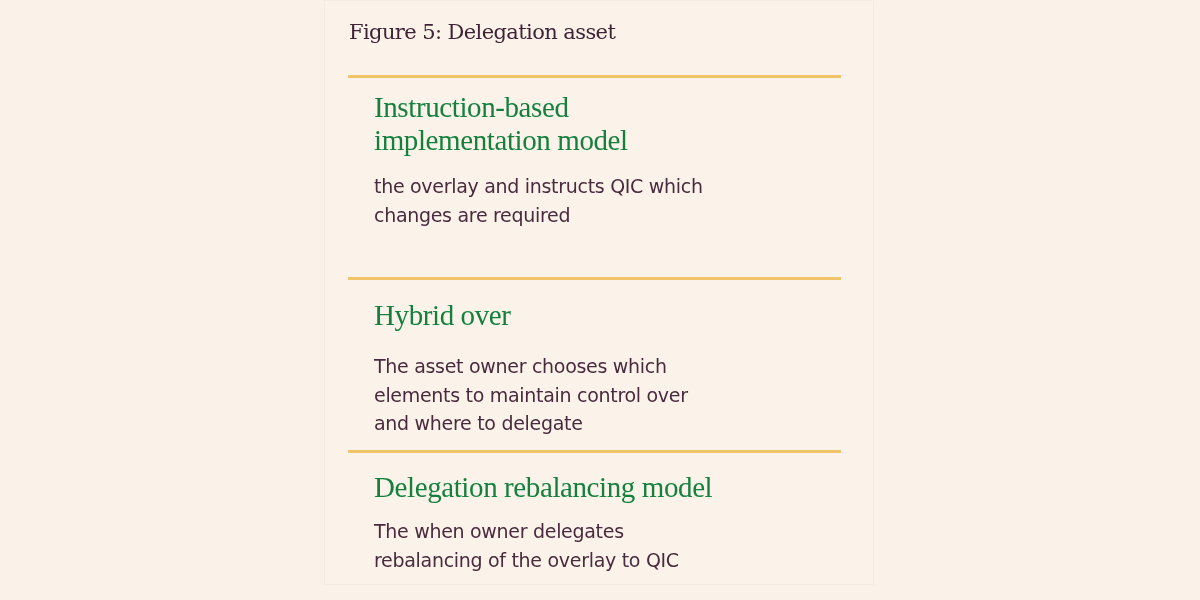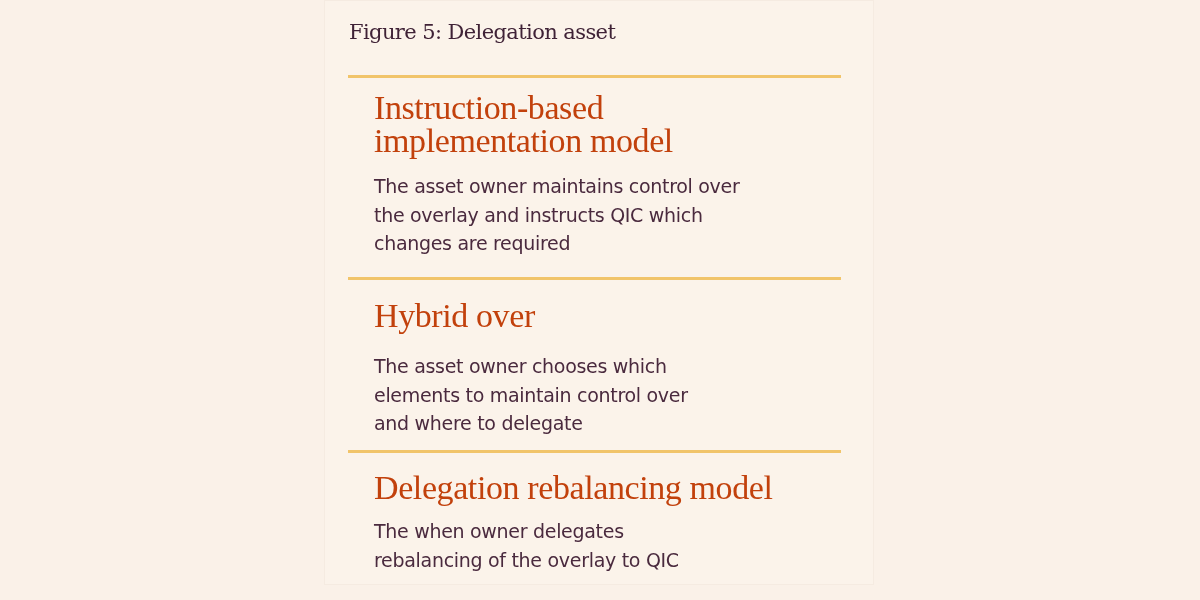--- a/index.html
+++ b/index.html
@@ -20,21 +20,21 @@
       font-size: 21px; color: #3f2236; letter-spacing: -0.6px;
       white-space: nowrap;
     }
     .rule {
       position: absolute; left: 348px; width: 493px; height: 3px;
       background: #f1c46a;
     }
     .model-title {
       position: absolute; left: 374px;
       font-family: "Liberation Serif", serif;
-      font-size: 34px; line-height: 33px; color: #c2410c;
+      font-size: 29px; line-height: 33px; color: #15803d;
       letter-spacing: -0.4px;
     }
     .model-desc {
       position: absolute; left: 374px;
       font-family: "DejaVu Sans", sans-serif;
       font-size: 19px; line-height: 28.5px; color: #4a2a3e;
       letter-spacing: -0.3px;
     }
   </style>
 </head>
@@ -44,21 +44,20 @@
 
 <div class="fig-title">Figure 5: Delegation asset</div>
 
 <div class="rule" style="top:75px"></div>
 
 <div class="model-title" style="top:91px">
   <div>Instruction-based</div>
   <div>implementation model</div>
 </div>
 <div class="model-desc" style="top:172px">
-  <div>The asset owner maintains control over</div>
   <div>the overlay and instructs QIC which</div>
   <div>changes are required</div>
 </div>
 
 <div class="rule" style="top:277px"></div>
 
 <div class="model-title" style="top:299px">
   <div>Hybrid over</div>
 </div>
 <div class="model-desc" style="top:352px">

